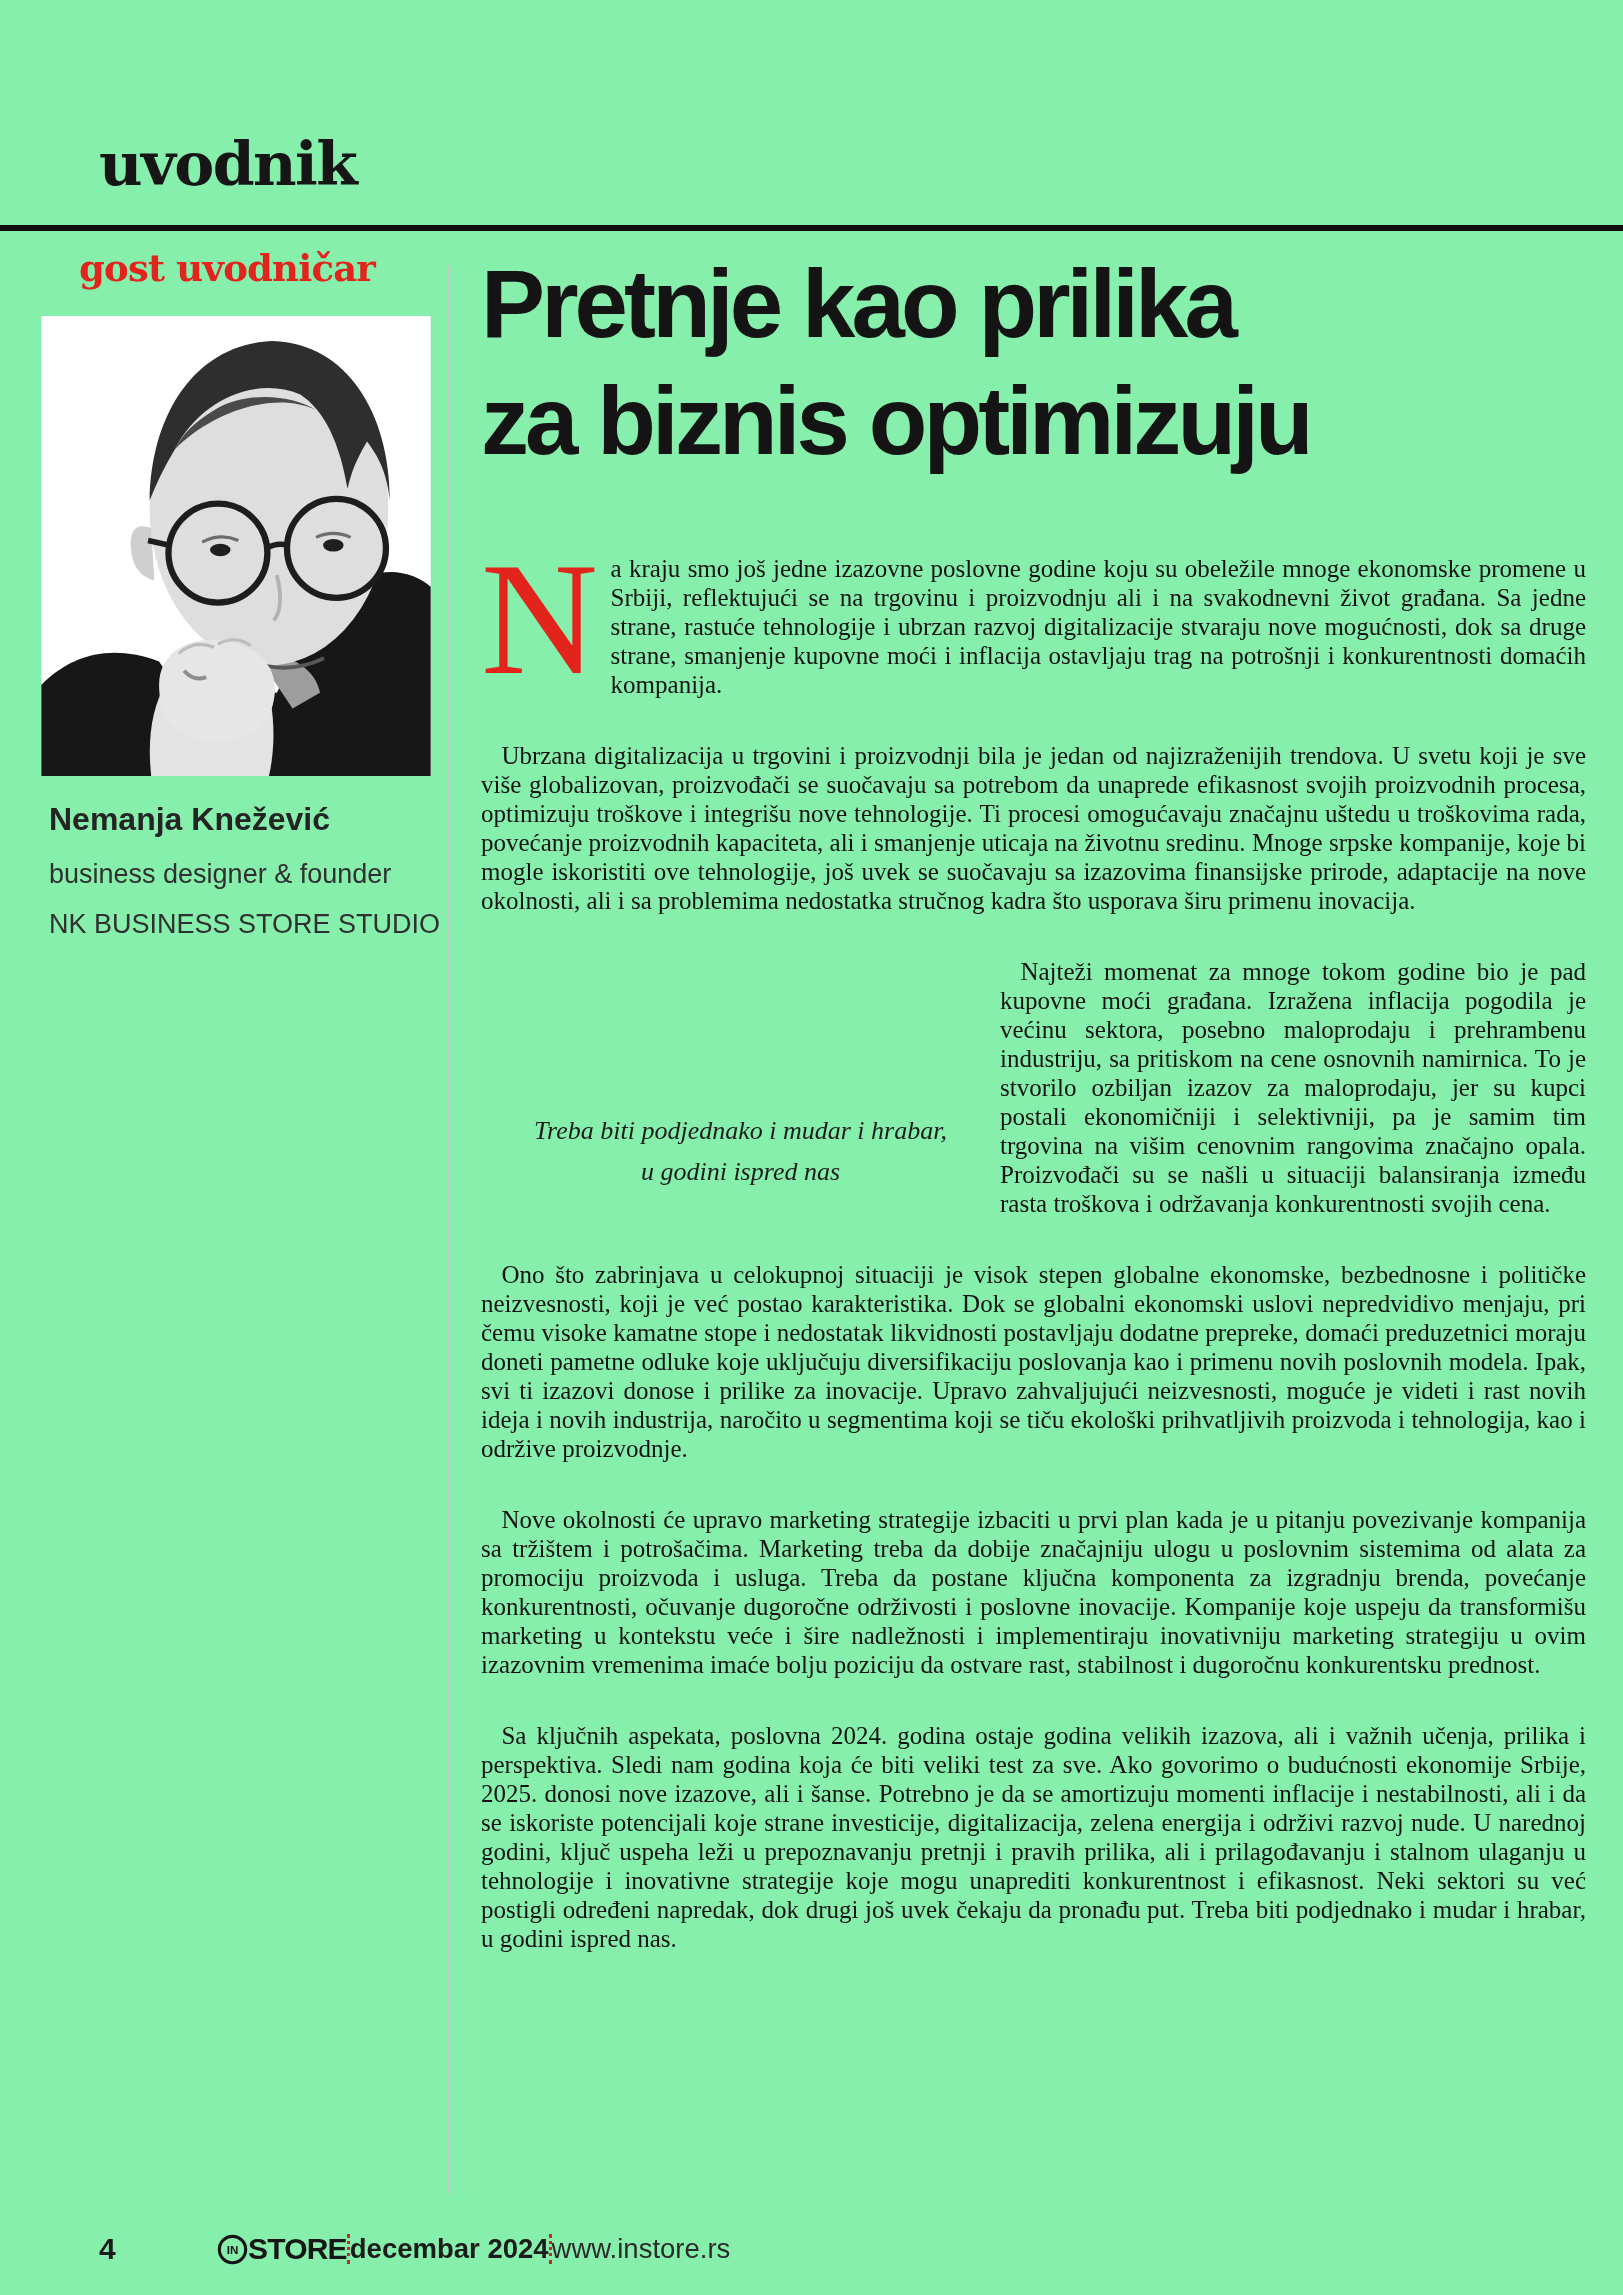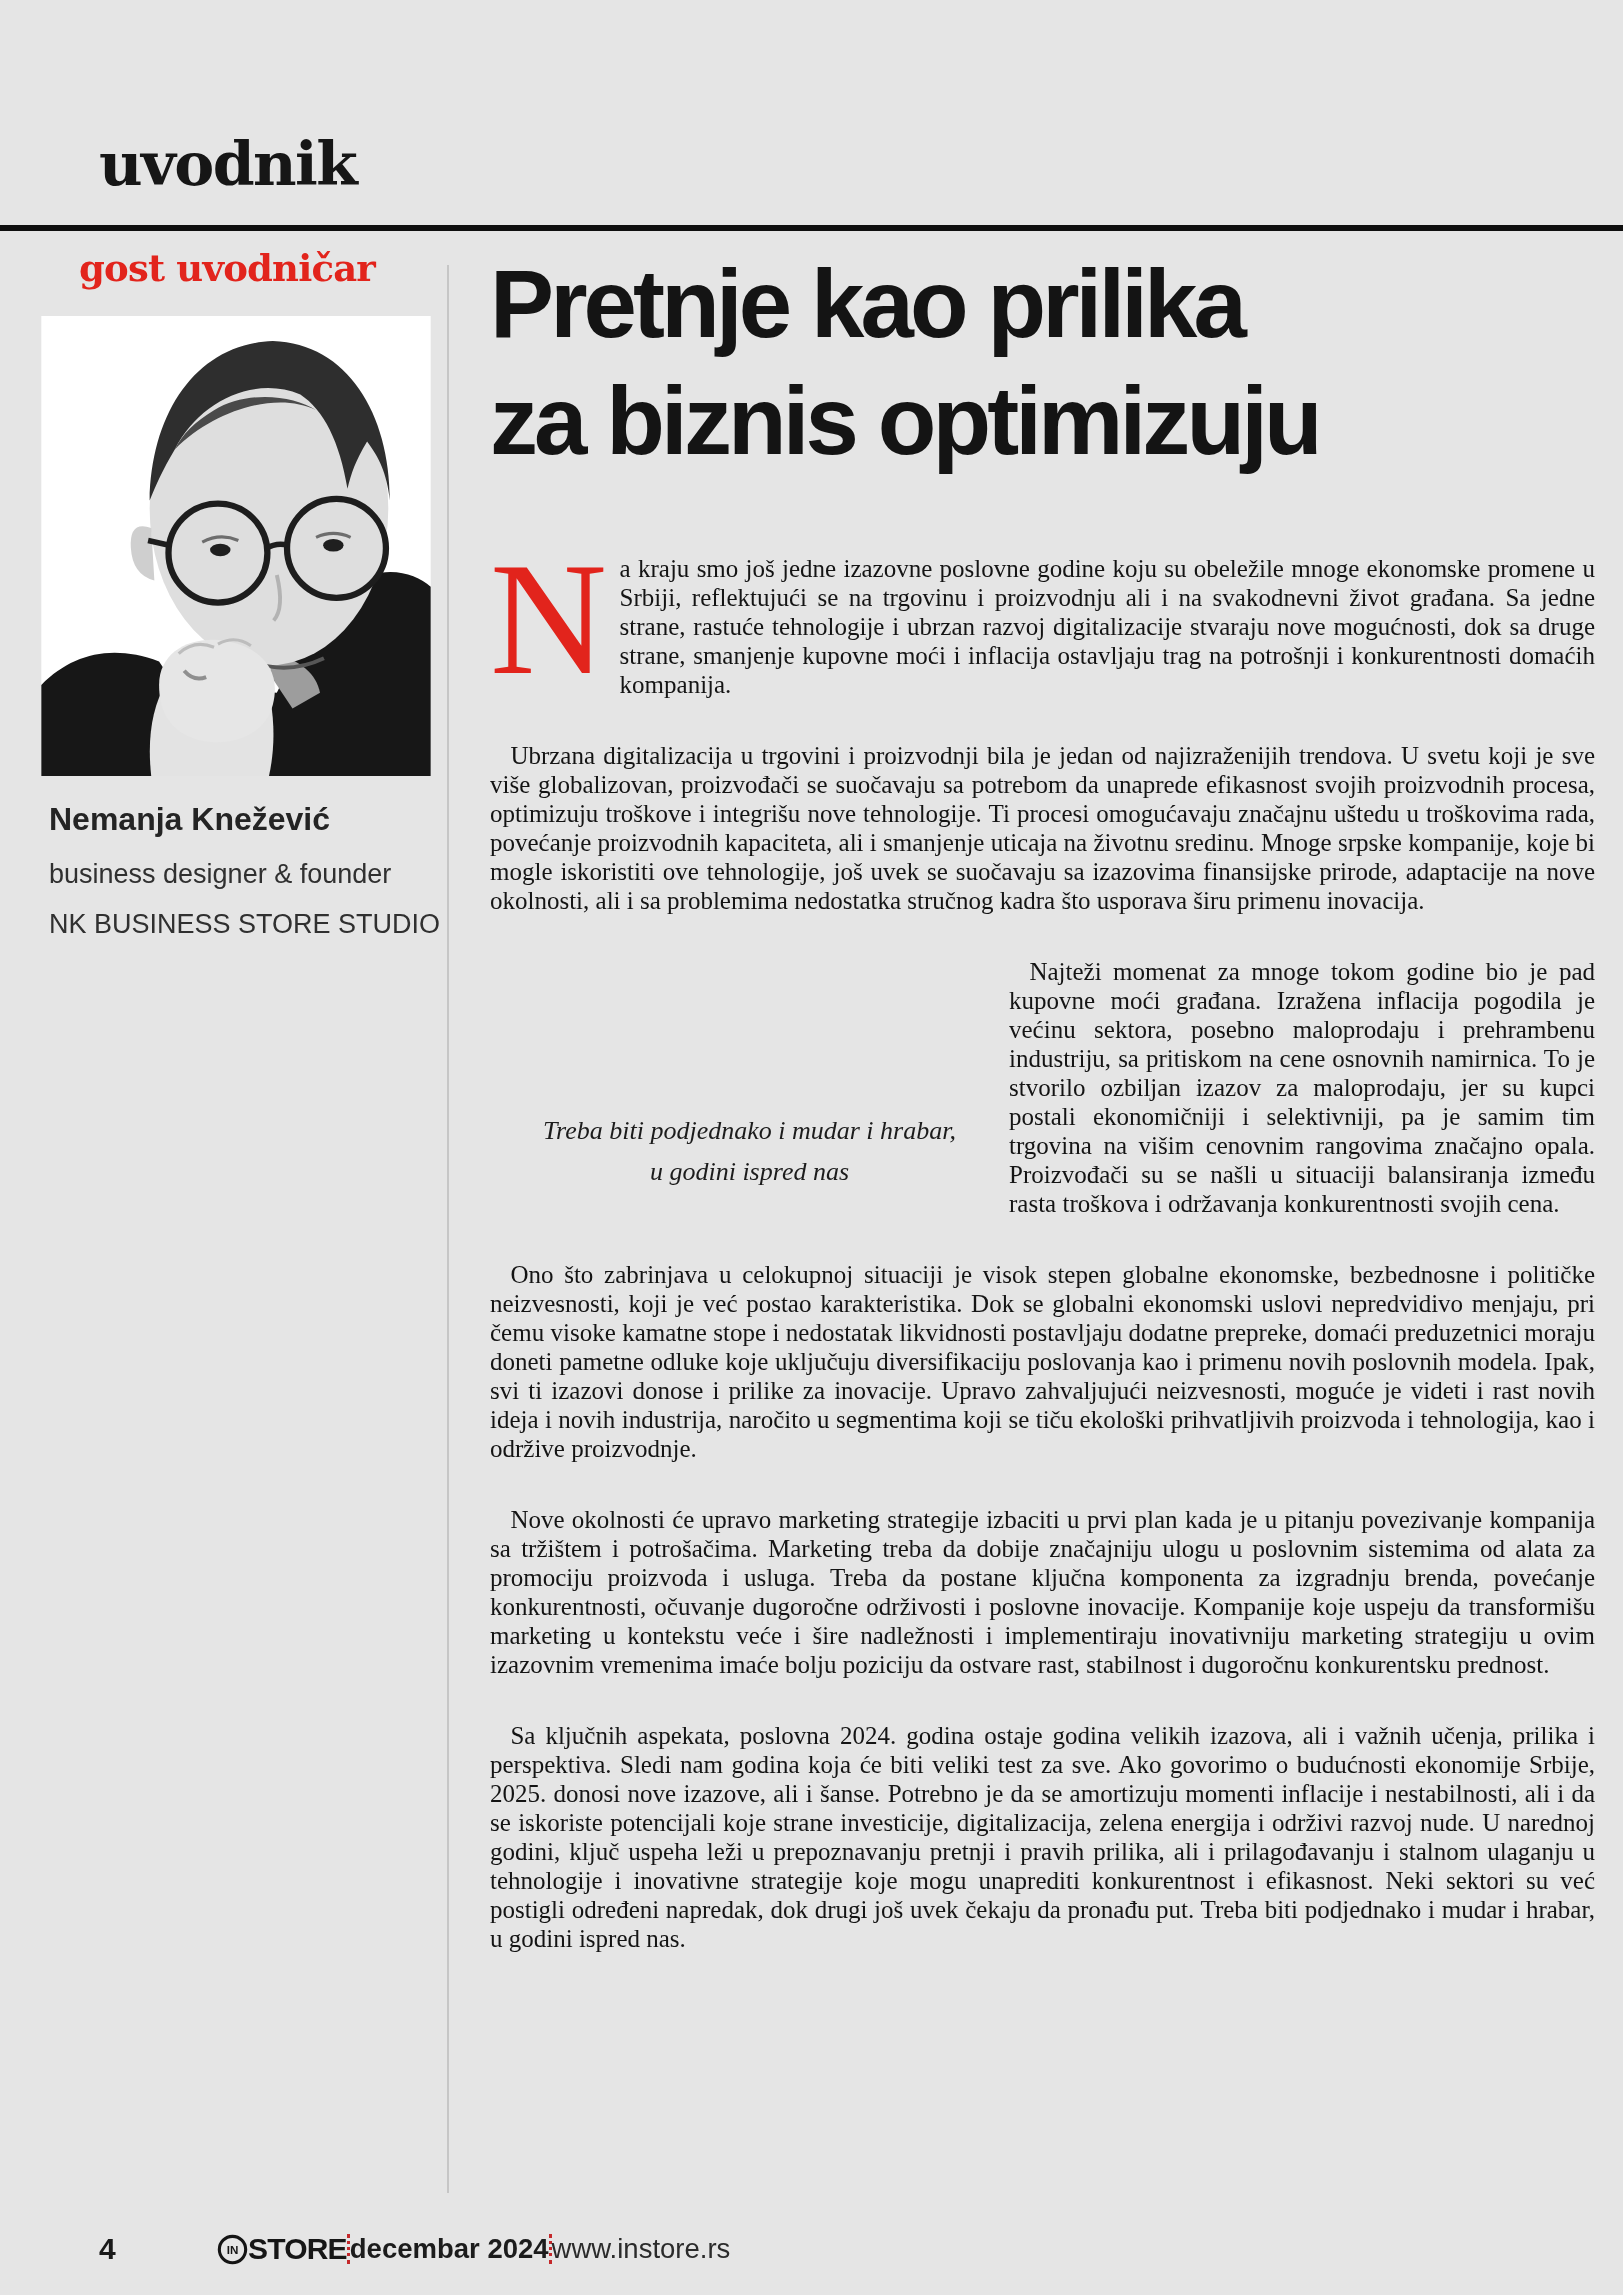--- a/index.html
+++ b/index.html
@@ -1,20 +1,20 @@
 <!DOCTYPE html>
 <html lang="sr" style="font-size:12.6px"><head>
 <meta charset="utf-8">
 <style>
   html,body{margin:0;padding:0;background:#ffffff;}
   .page{
     position:relative;
     width:1623px;
     height:2295px;
-    background:#e5e5e5;
+    background:#86efac;
     overflow:hidden;
     font-family:"Liberation Serif", serif;
     color:#111;
   }
   
   .section-label{
     position:absolute; left:99px; top:134px;
     font-family:"DejaVu Serif", serif;
     font-weight:bold; font-size:60px; line-height:1;
     letter-spacing:-1.6px; color:#161616;
@@ -48,21 +48,21 @@
     position:absolute; left:49px; top:909px;
     font-family:"Liberation Sans", sans-serif;
     font-size:27px; color:#303030;
   }
   .vline{
     position:absolute; left:447px; top:265px;
     width:2.4px; height:1928px; background:#c6c6c6;
   }
   
   .main{
-    position:absolute; left:481px; top:245px; width:1105px;margin-left:9px;
+    position:absolute; left:481px; top:245px; width:1105px;
   }
   .headline{
     margin:0;
     font-family:"Liberation Sans", sans-serif;
     font-weight:bold; font-size:96px; line-height:1.22;
     letter-spacing:-3.9px; color:#141414;
   }
   .article{ margin-top:75px; }
   .article p{
     margin:0 0 42px 0;

